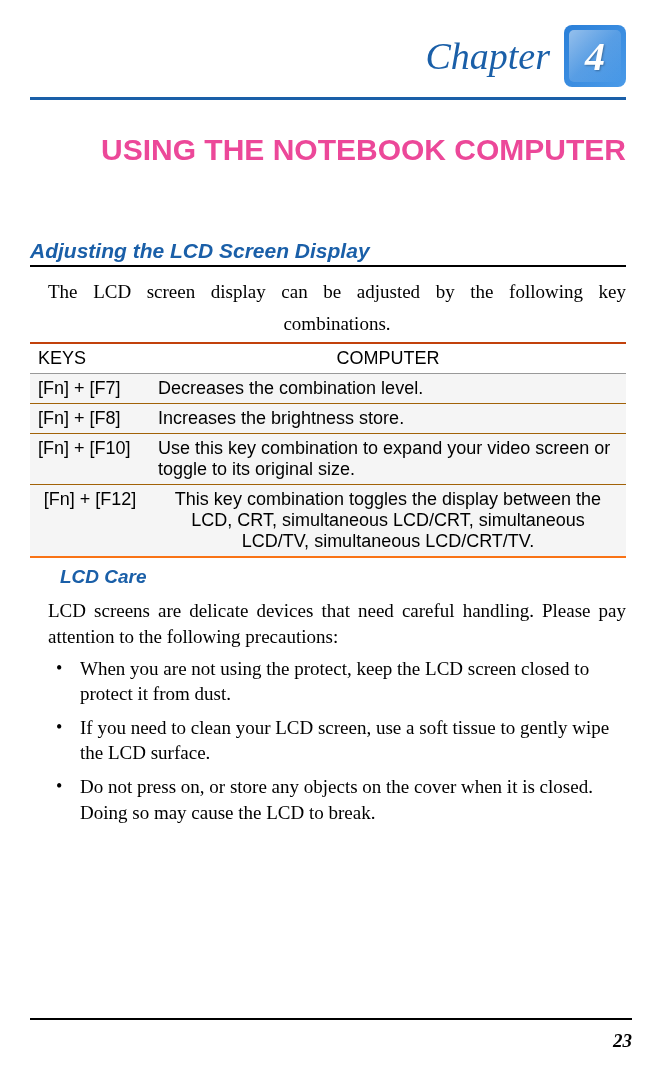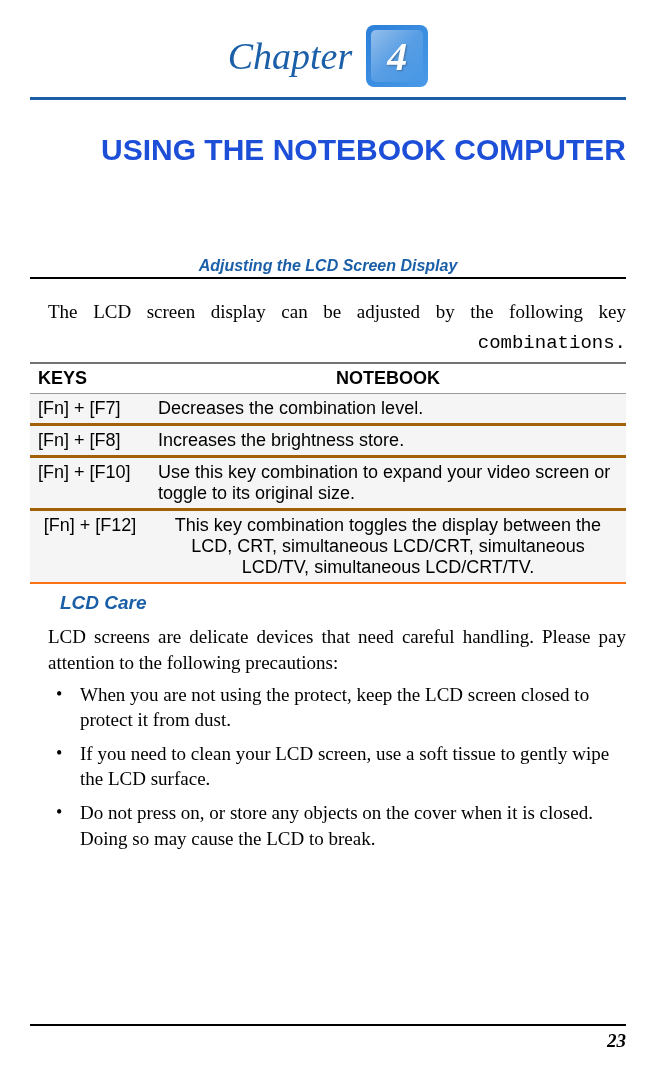--- a/index.html
+++ b/index.html
@@ -9,21 +9,21 @@
     }
     body {
       width: 656px;
       height: 1072px;
       background: white;
       font-family: "Times New Roman", serif;
       position: relative;
       padding: 20px 30px;
     }
     .chapter-header {
-      text-align: center;
+      text-align: right;
       margin-top: 5px;
       margin-bottom: 15px;
     }
     .chapter-text {
       font-family: Georgia, "Times New Roman", serif;
       font-style: italic;
       font-size: 38px;
       color: #1a5fa8;
       display: inline-block;
       vertical-align: middle;
@@ -64,35 +64,34 @@
     .header-rule {
       border: none;
       border-top: 3px solid #1a5fa8;
       margin-top: -5px;
       margin-bottom: 30px;
     }
     .title {
       font-family: Arial, sans-serif;
       font-size: 30px;
       font-weight: bold;
-      color: #1d4ed8;
+      color: #ec4899;
       text-align: right;
       line-height: 1.3;
-      margin-bottom: 88px;
+      margin-bottom: 70px;
     }
     .section-heading {
       font-family: Arial, sans-serif;
-      font-size: 16px;
+      font-size: 21px;
       font-weight: bold;
       font-style: italic;
       color: #1a5fa8;
       border-bottom: 2px solid #000;
       padding-bottom: 2px;
-      margin-bottom: 20px;
-      text-align: center;
+      margin-bottom: 12px;
     }
     .body-text {
       font-family: "Times New Roman", serif;
       font-size: 19px;
       text-align: justify;
       margin-bottom: 6px;
       line-height: 1.35;
       margin-left: 18px;
     }
     .intro-text {
@@ -105,31 +104,31 @@
       font-size: 18px;
       margin-left: 0;
       margin-bottom: 8px;
     }
     table th, table td {
       padding: 4px 8px;
       text-align: left;
       vertical-align: top;
     }
     table th {
-      font-weight: bold;
+      font-weight: normal;
       text-align: center;
-      border-top: 2px solid #737373;
+      border-top: 2px solid #c2410c;
       border-bottom: 1px solid #999;
     }
     table th:first-child {
       text-align: left;
       width: 120px;
     }
     table td {
-      border-bottom: 3px solid #a16207;
+      border-bottom: 1px solid #a16207;
       background: #f5f5f5;
     }
     table tr:last-child td {
       border-bottom: 2px solid #f97316;
       text-align: center;
     }
     table td:first-child {
       color: #000;
     }
     .subsection-heading {
@@ -158,24 +157,24 @@
       content: "•";
       position: absolute;
       left: 8px;
       top: 0;
       font-size: 18px;
     }
     .footer {
       position: absolute;
       bottom: 20px;
       left: 30px;
-      right: 30px;
+      right: 24px;
       border-top: 2px solid #000;
       text-align: right;
-      padding-top: 4px;
+      padding-top: 10px;
     }
     .page-num {
       font-family: "Times New Roman", serif;
       font-size: 19px;
       font-weight: bold;
       font-style: italic;
     }
   </style>
 </head>
 <body>
@@ -186,27 +185,27 @@
     <span class="chapter-num">4</span>
   </span>
 </div>
 <hr class="header-rule">
 
 <div class="title">USING THE NOTEBOOK COMPUTER</div>
 
 <div class="section-heading">Adjusting the LCD Screen Display</div>
 
 <p class="body-text intro-text">The LCD screen display can be adjusted by the following key</p>
-<p class="body-text" style="text-align:right;font-family:Liberation Mono, monospace;">combinations.</p>
+<p class="body-text" style="text-align:center;">combinations.</p>
 
 <table>
   <thead>
     <tr>
       <th>KEYS</th>
-      <th>NOTEBOOK</th>
+      <th>COMPUTER</th>
     </tr>
   </thead>
   <tbody>
     <tr>
       <td>[Fn] + [F7]</td>
       <td>Decreases the combination level.</td>
     </tr>
     <tr>
       <td>[Fn] + [F8]</td>
       <td>Increases the brightness store.</td>

